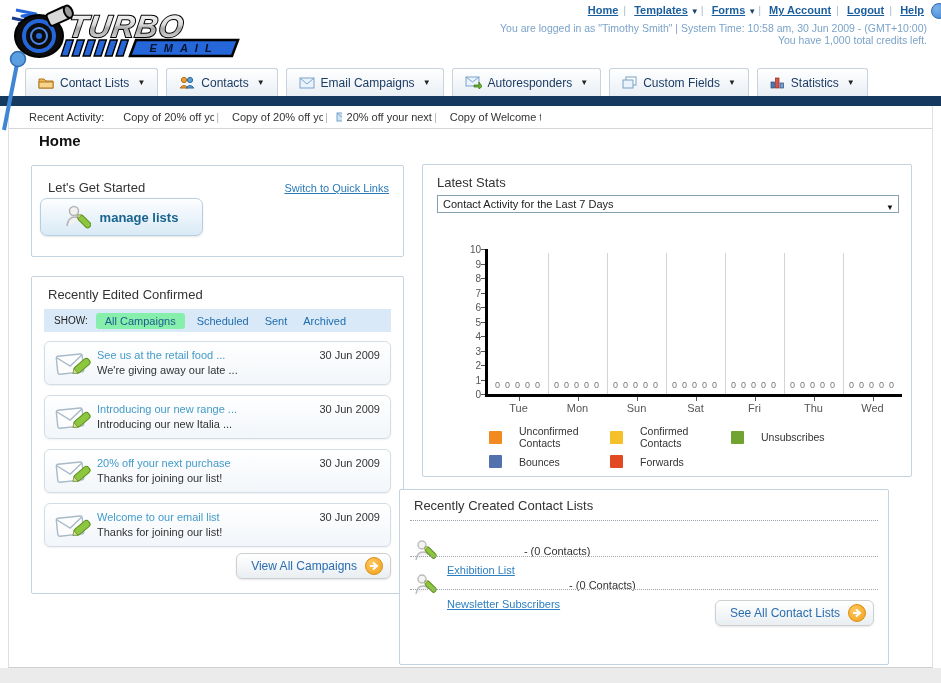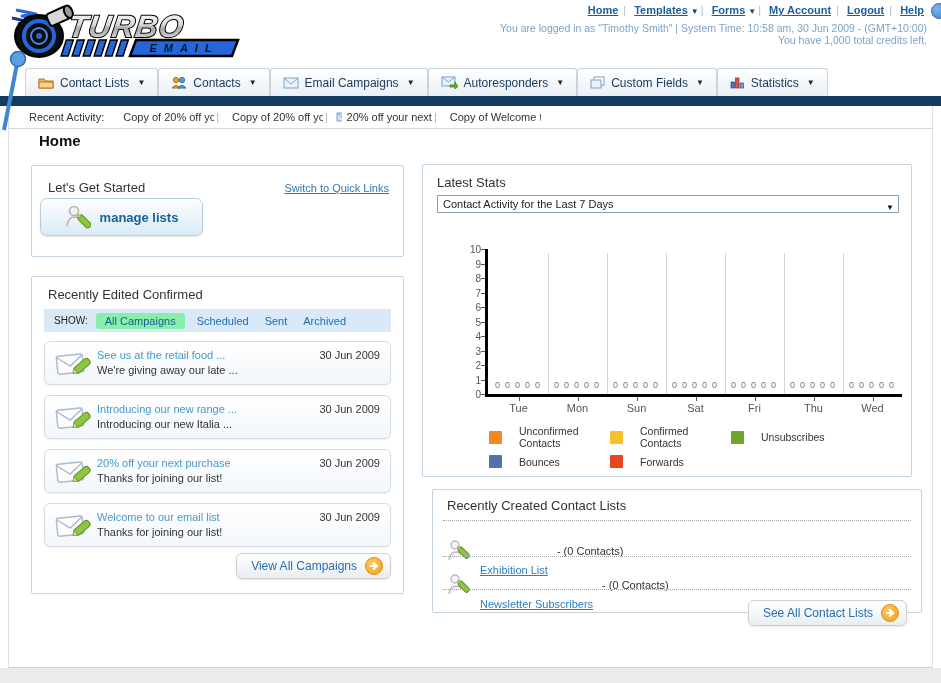--- a/index.html
+++ b/index.html
@@ -17,21 +17,21 @@
   .top-links { position:absolute; top:4px; right:14px; font-size:11px; color:#9fb6cc; white-space:nowrap;text-align:right; }
   .top-links a { color:#1b5e9e; font-weight:bold; margin:0 3px; }
   .top-links .sep { color:#a9bfd4; margin:0 2px; text-decoration:none; }
   .top-links .dd { color:#17406b; font-size:8px; text-decoration:none; }
   .login-line { position:absolute; right:14px; font-size:10.5px; color:#7ba3c9; white-space:nowrap; }
   .help-dot { position:absolute; top:3px; right:-6px; width:16px; height:16px; border-radius:50%;
               background:radial-gradient(circle at 35% 30%, #7db3e8, #3f87d4); border:1px solid #2f6cb3; }
   .pin-decor { position:absolute; top:50px; left:0; z-index:9; }
 
   
-  .tabs { position:absolute; top:68px; left:25px; display:flex; z-index:2; }
+  .tabs { position:absolute; top:68px; left:25px; display:flex; gap:8px; z-index:2; }
   .tab { height:28px; display:flex; align-items:center; gap:6px; padding:0 12px;
          border:1px solid #c9d3dd; border-bottom:none; border-radius:3px 3px 0 0;
          background:linear-gradient(#ffffff,#e9eff5); font-size:12px; color:#1c3c64; cursor:pointer; white-space:nowrap; }
   .tab .arr { font-size:8px; color:#222; margin-left:2px; }
   .navybar { position:absolute; top:96px; left:0; width:941px; height:10px; background:#16395f; }
 
   
   .content { position:absolute; top:106px; left:8px; width:925px; height:562px; background:#fff;
              border-left:1px solid #e0e0e0; border-right:1px solid #e0e0e0; border-bottom:1px solid #cfcfcf; }
   .footer-strip { position:absolute; top:668px; left:0; width:941px; height:15px; background:#ebebeb; }
@@ -97,21 +97,21 @@
   .ytick-mark { position:absolute; left:58px; width:4px; height:1px; background:#555; }
   .gridline { position:absolute; top:4px; bottom:0; width:1px; background:#d4d4d4; }
   .zero-row { position:absolute; bottom:4px; font-size:9px; color:#777; letter-spacing:0; display:flex; gap:5px; }
   .xtick { position:absolute; top:148px; width:1px; height:4px; background:#555; }
   .day-label { position:absolute; top:153px; width:59px; text-align:center; font-size:11px; color:#555; }
   .legend { position:absolute; left:66px; top:176px; display:grid; grid-template-columns:121px 121px auto; row-gap:6px; }
   .legend-item { display:flex; align-items:center; gap:17px; font-size:10.5px; color:#333; }
   .legend-swatch { width:13px; height:13px; border-radius:1px; flex:0 0 auto; }
 
   
-  .lists-panel { left:423px; top:383px; width:490px; height:124px; }
+  .lists-panel { left:390px; top:383px; width:490px; height:176px; }
   .lists-title { position:absolute; left:14px; top:8px; }
   .dotline { position:absolute; left:10px; right:10px; border-top:1px dotted #9aa5ad; }
   .list-item { position:absolute; left:14px; display:flex; align-items:center; gap:9px; font-size:11px; cursor:pointer; }
   .list-item a { color:#2d7fc1;margin-top:38px; }
   .list-count { color:#333; }
   .lists-seeall { right:14px; top:110px; }
 
   .arrow-circle { width:18px; height:18px; border-radius:50%;
                   background:radial-gradient(circle at 35% 30%, #ffc65c, #f2a21c); border:1px solid #d98d10;
                   display:flex; align-items:center; justify-content:center; flex:0 0 auto; }

